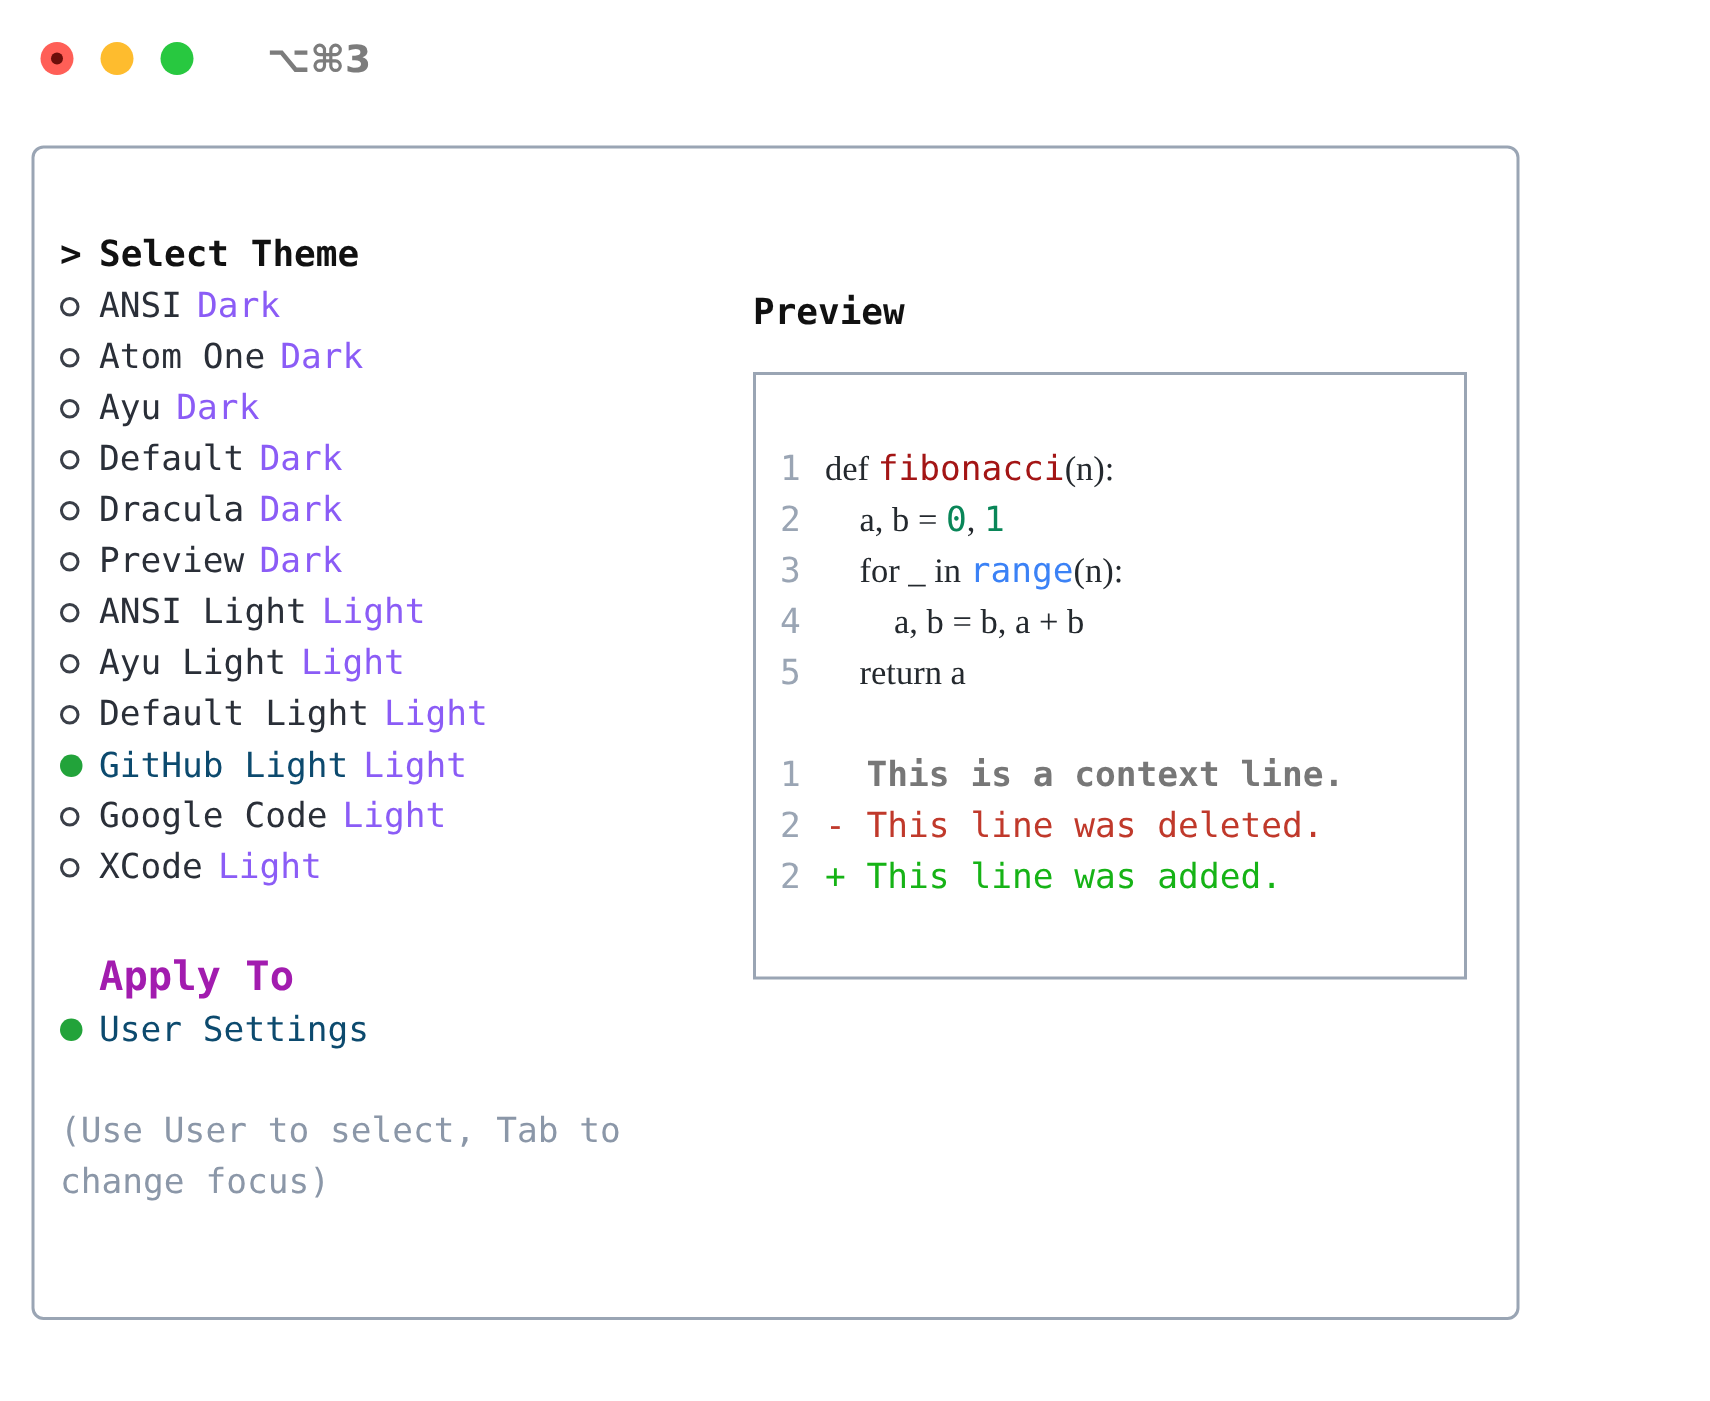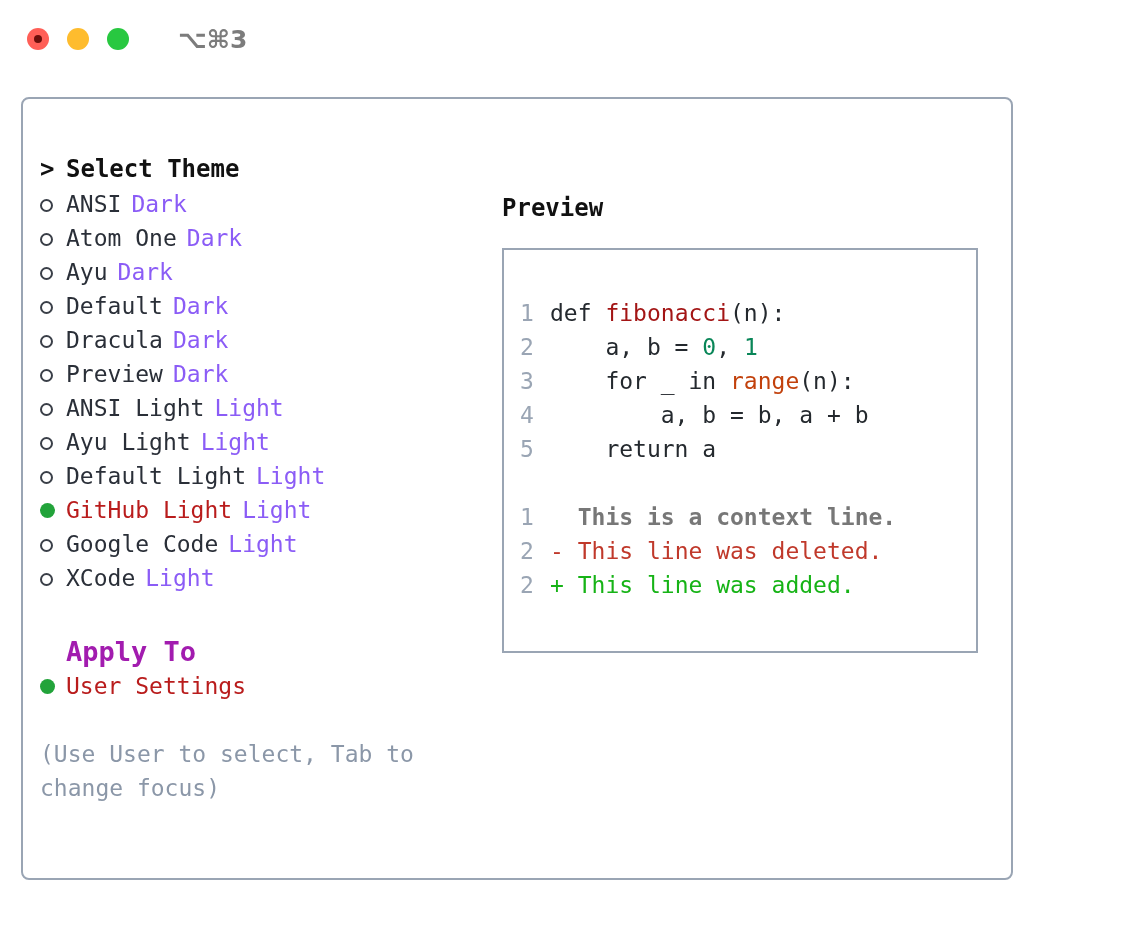--- a/index.html
+++ b/index.html
@@ -120,21 +120,21 @@
     border-radius: 50%;
     box-sizing: border-box;
   }
   .dot-filled {
     width: 15px;
     height: 15px;
     border-radius: 50%;
     background: #22a33a;
   }
   .item-name { color: #2a2f38; }
-  .item-name.selected { color: #b91c1c; }
+  .item-name.selected { color: #0c4a6e; }
   .item-tag {
     color: #8b5cf6;
     margin-left: 10px;
   }
 
   .section-header {
     color: #a21caf;
     font-size: 27px;
     font-weight: bold;
     height: 34px;
@@ -182,24 +182,24 @@
     font-size: 23px;
     line-height: 34px;
     white-space: pre;
   }
   .lineno {
     width: 30px;
     flex: none;
     color: #9aa5b4;
     text-align: left;
   }
-  .code-text { color: #24292e; }
+  .code-text { color: #24292e; font-family: Liberation Serif, serif; }
   .tok-fn   { color: #a31515; }
   .tok-num  { color: #098658; }
-  .tok-call { color: #c2410c; }
+  .tok-call { color: #3b82f6; }
   .diff-ctx { color: #777777; font-weight: bold; }
   .diff-del { color: #c0392b; }
   .diff-add { color: #16b316; }
   .gap { height: 34px; }
 </style>
 </head>
 <body>
 
 <div id="window">
 

